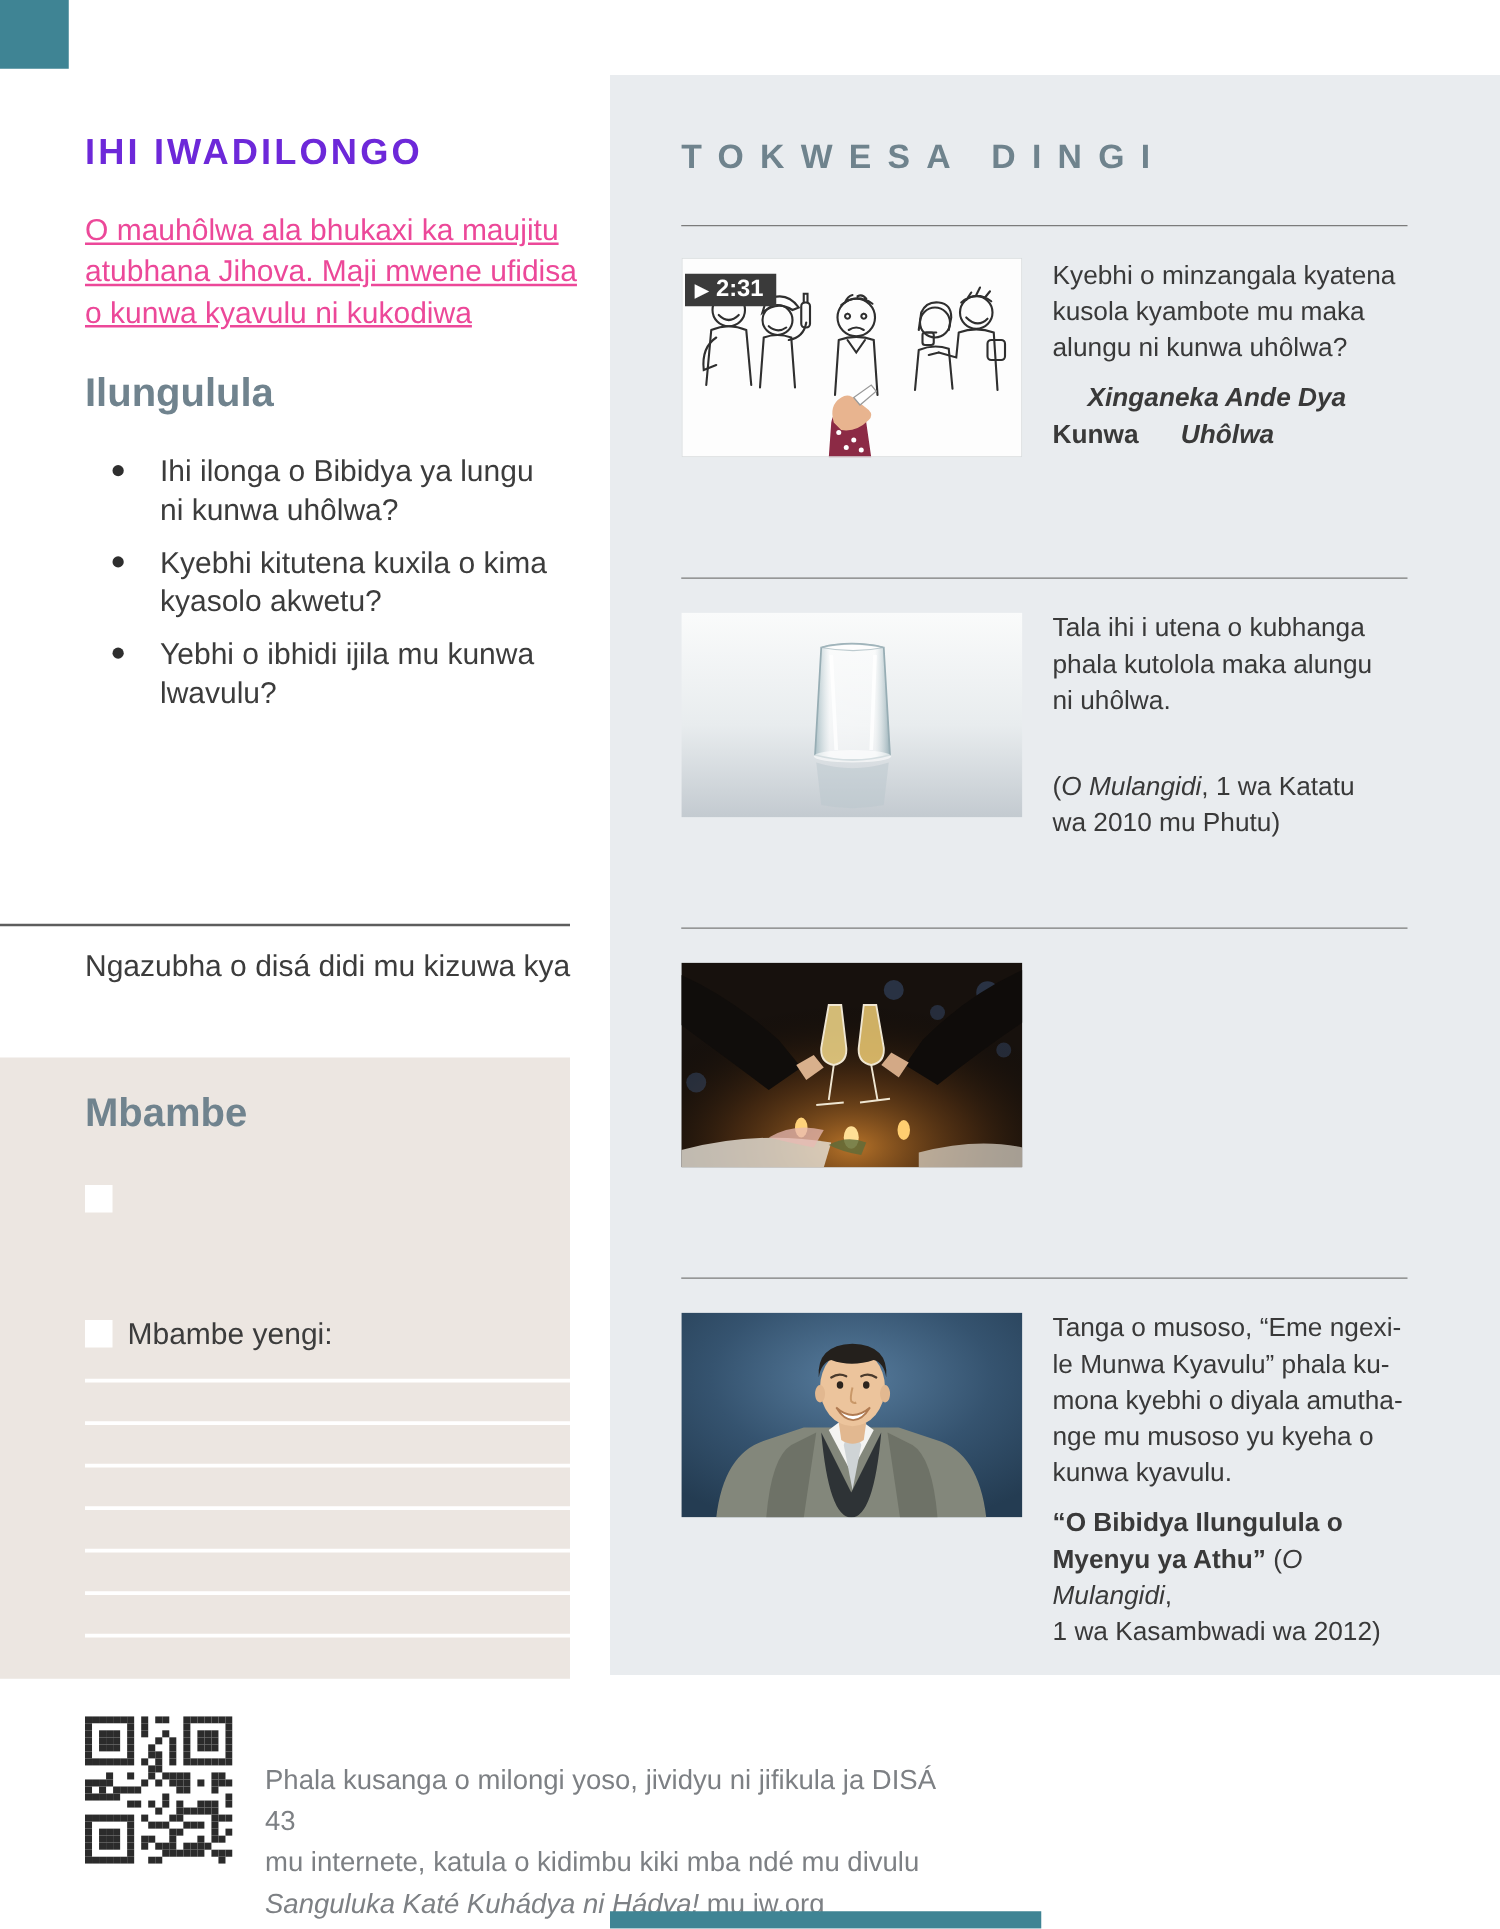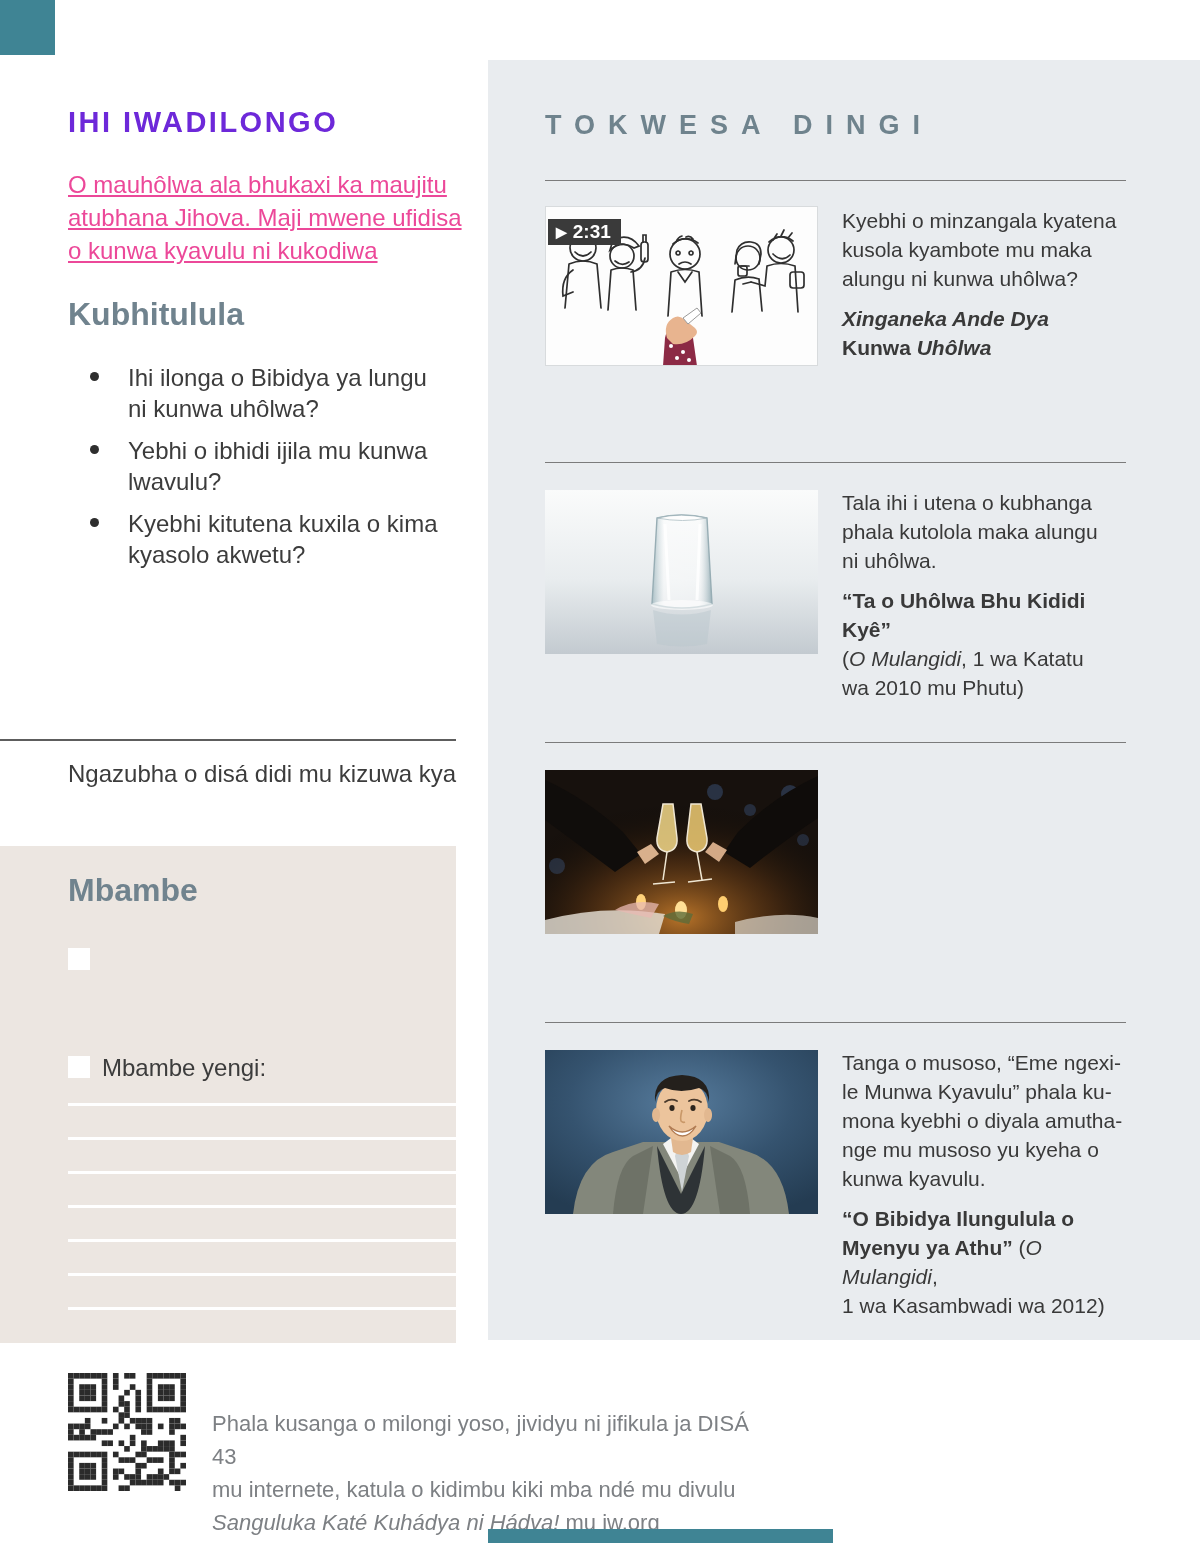--- a/index.html
+++ b/index.html
@@ -40,39 +40,39 @@
   .badge{position:absolute;left:3px;top:13px;height:26px;background:#3a3a3a;color:#fff;
          display:flex;align-items:center;padding:0 10px 0 8px;font-size:19px;font-weight:bold;gap:6px;}
   .badge .tri{font-size:14px;line-height:1;}
   .sect-text{position:absolute;left:842px;width:292px;font-size:21px;line-height:29px;color:#393939;}
   .t1{top:206px;} .t2{top:488px;} .t3{top:768px;} .t4{top:1048px;}
   .question{margin:0 0 11px 0;}
   .ref{margin:0;}
   .run-n{font-weight:normal;font-style:normal;}
   .run-b{font-weight:bold;}
   .run-i{font-style:italic;}
-  .run-bi{font-weight:bold;font-style:italic;}
+  .run-bi{font-weight:bold;font-style:italic;margin-left:28px;}
   
   .qr{position:absolute;left:68px;top:1373px;width:118px;height:118px;}
   .footer-text{position:absolute;left:212px;top:1407px;width:560px;font-size:22px;line-height:33px;color:#7d8084;}
 </style>
 </head>
 <body>
 
 <div class="page">
 
   <div class="corner-square"></div>
 
   <div class="h-teal">IHI IWADILONGO</div>
   <div class="intro">O mauhôlwa ala bhukaxi ka maujitu<br>atubhana Jihova. Maji mwene ufidisa<br>o kunwa kyavulu ni kukodiwa</div>
-  <div class="review-title h-slate">Kubhitulula</div>
+  <div class="review-title h-slate">Ilungulula</div>
   <ul class="bullets">
     <li><span class="dot"></span><span>Ihi ilonga o Bibidya ya lungu<br>ni kunwa uhôlwa?</span></li>
+    <li><span class="dot"></span><span>Kyebhi kitutena kuxila o kima<br>kyasolo akwetu?</span></li>
     <li><span class="dot"></span><span>Yebhi o ibhidi ijila mu kunwa<br>lwavulu?</span></li>
-    <li><span class="dot"></span><span>Kyebhi kitutena kuxila o kima<br>kyasolo akwetu?</span></li>
   </ul>
   <div class="left-rule"></div>
   <div class="date-line">Ngazubha o disá didi mu kizuwa kya</div>
 
   <div class="notes-box"></div>
   <div class="notes-title h-slate">Mbambe</div>
   <div class="cb cb1"></div>
   <div class="cb cb2"></div>
   <div class="cb-text cb-text2">Mbambe yengi:</div>
   <div class="write-lines">
@@ -172,21 +172,21 @@
       <rect width="273" height="164" fill="url(#gbg)"></rect>
       <path d="M112 28 q24 -6 50 0 l5 86 q-30 8 -60 0 z" fill="url(#ggl)" stroke="#97adb4" stroke-width="1.4"></path>
       <path d="M112 28 q24 -6 50 0 q-24 5 -50 0 z" fill="#ffffff" opacity="0.7" stroke="#a5b8be"></path>
       <ellipse cx="137" cy="115" rx="31" ry="5" fill="#ffffff" opacity="0.6"></ellipse>
       <path d="M108 120 q29 9 58 0 l-4 34 q-25 5 -50 0 z" fill="#b9c6cb" opacity="0.45"></path>
       <path d="M120 34 l4 76 M155 34 l-3 76" stroke="#ffffff" stroke-width="3" opacity="0.8" fill="none"></path>
     </svg>
   </div>
   <div class="sect-text t2">
     <p class="question">Tala ihi i utena o kubhanga<br>phala kutolola maka alungu<br>ni uhôlwa.</p>
-    <p class="ref"><span class="run-b">“Ta o Uhôlwa Bhu Kididi Kyê”</span><br><span class="run-n">(</span><span class="run-i">O Mulangidi</span><span class="run-n">, 1 wa Katatu</span><br><span class="run-n">wa 2010 mu Phutu)</span></p>
+    <p class="ref"><br><span class="run-n">(</span><span class="run-i">O Mulangidi</span><span class="run-n">, 1 wa Katatu</span><br><span class="run-n">wa 2010 mu Phutu)</span></p>
   </div>
 
   <div class="media m3">
     <svg width="273" height="164" viewBox="0 0 273 164">
       <defs>
         <radialGradient id="glow" cx="0.5" cy="0.9" r="0.7">
           <stop offset="0" stop-color="#c97e2c" stop-opacity="0.9"></stop>
             <stop offset="0.5" stop-color="#6a3c14" stop-opacity="0.5"></stop>
             <stop offset="1" stop-color="#000" stop-opacity="0"></stop>
         </radialGradient>

